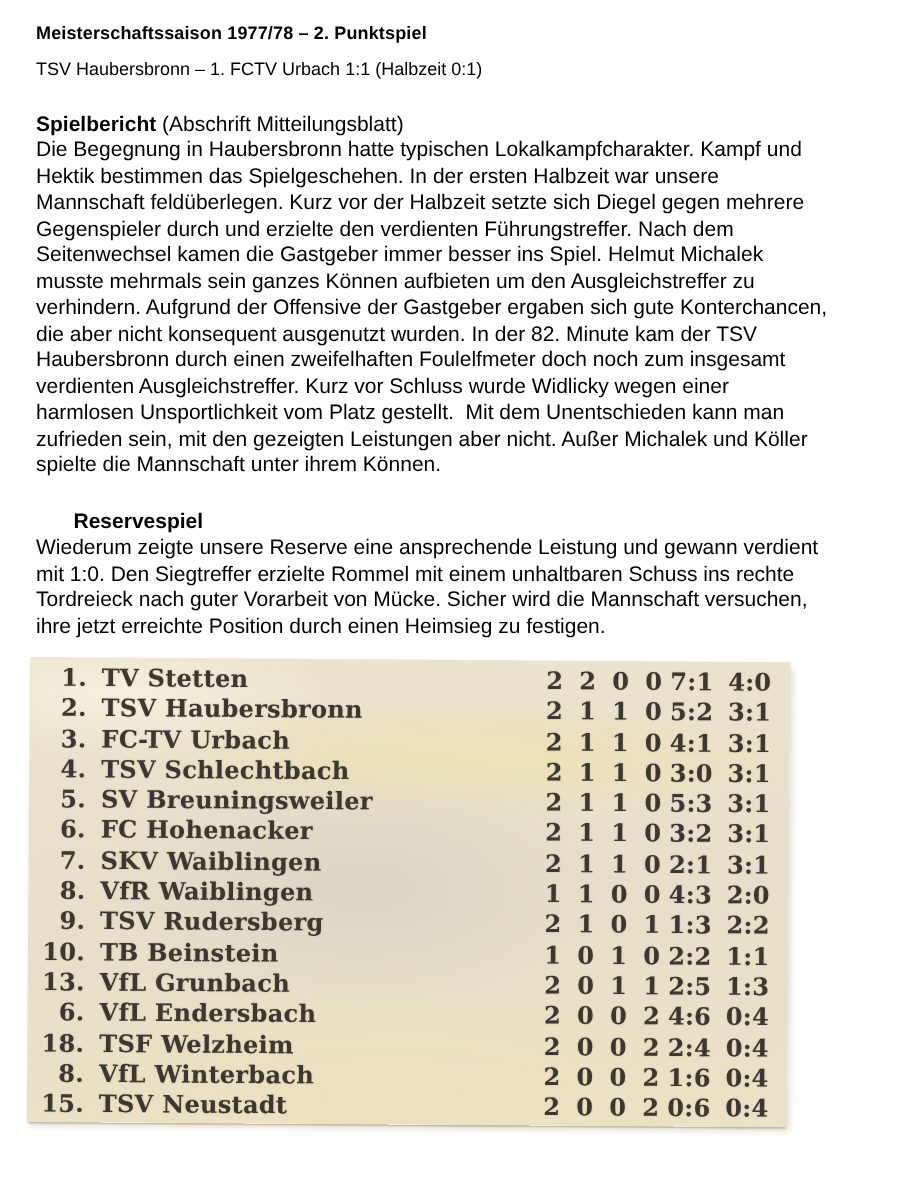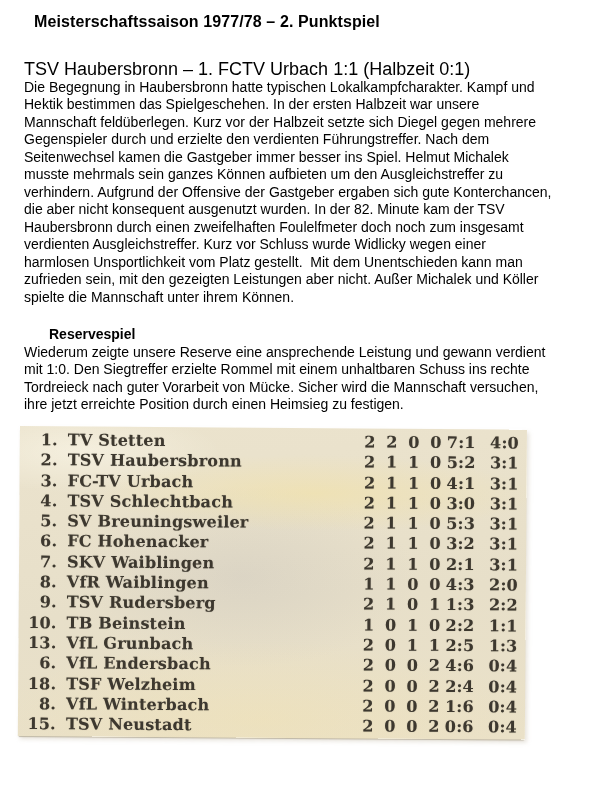--- a/index.html
+++ b/index.html
@@ -3,23 +3,23 @@
 <meta charset="utf-8">
 <style>
   html,body{margin:0;padding:0;}
   body{
     width:608px;height:800px;overflow:hidden;
     background:#ffffff;color:#000000;
     font-family:"Liberation Sans",sans-serif;
   }
   .page{padding:13px 20px 0 24px;}
   .title{
-    font-size:16px;font-weight:bold;line-height:18px;letter-spacing:0.1px;margin-left:10px;
-  }
-  .result-line{margin-top:30px;font-size:18px;line-height:17.5px;}
+    font-size:12px;font-weight:bold;line-height:18px;letter-spacing:0.1px;
+  }
+  .result-line{margin-top:7px;font-size:12px;line-height:17.5px;}
   .report-line{margin-top:18px;font-size:14px;line-height:17.5px;}
   .bold{font-weight:bold;}
   .match-heading{margin-top:15px;font-size:14px;font-weight:bold;line-height:17.5px;}
   .para{
     font-size:14px;line-height:17.5px;white-space:pre-line;width:584px;
   }
   .section-heading{margin-top:20px;font-size:14px;font-weight:bold;line-height:17.5px;margin-left:25px;}
   
   .clip{
     margin-top:12px;margin-left:-4px;
@@ -36,31 +36,32 @@
     font-family:"DejaVu Serif","Liberation Serif",serif;
     font-weight:700;font-size:16px;color:#3d382f;
     text-shadow:0 0 1px rgba(64,58,46,0.35);
     letter-spacing:0.2px;
   }
   .trow{display:flex;align-items:baseline;height:20.3px;line-height:20.3px;}
   .rk{width:38px;text-align:right;flex:0 0 auto;}
   .tm{flex:1 1 auto;padding-left:10px;white-space:nowrap;overflow:hidden;}
   .st{flex:0 0 22px;width:22px;text-align:center;}
   .gl{flex:0 0 34px;width:34px;}
-  .pt{flex:0 0 38px;width:38px;text-align:right;}
+  .pt{flex:0 0 38px;width:38px;text-align:center;}
 </style>
 </head>
 <body>
 
 <div class="page">
 
   <div class="title">Meisterschaftssaison 1977/78 – 2. Punktspiel</div>
 
   <div class="result-line">TSV Haubersbronn – 1. FCTV Urbach 1:1 (Halbzeit 0:1)</div>
 
+  <div class="report-line"><span class="bold">Spielbericht</span> <span>(Abschrift Mitteilungsblatt)</span></div>
 
 
   <div class="para">Die Begegnung in Haubersbronn hatte typischen Lokalkampfcharakter. Kampf und
 Hektik bestimmen das Spielgeschehen. In der ersten Halbzeit war unsere
 Mannschaft feldüberlegen. Kurz vor der Halbzeit setzte sich Diegel gegen mehrere
 Gegenspieler durch und erzielte den verdienten Führungstreffer. Nach dem
 Seitenwechsel kamen die Gastgeber immer besser ins Spiel. Helmut Michalek
 musste mehrmals sein ganzes Können aufbieten um den Ausgleichstreffer zu
 verhindern. Aufgrund der Offensive der Gastgeber ergaben sich gute Konterchancen,
 die aber nicht konsequent ausgenutzt wurden. In der 82. Minute kam der TSV

